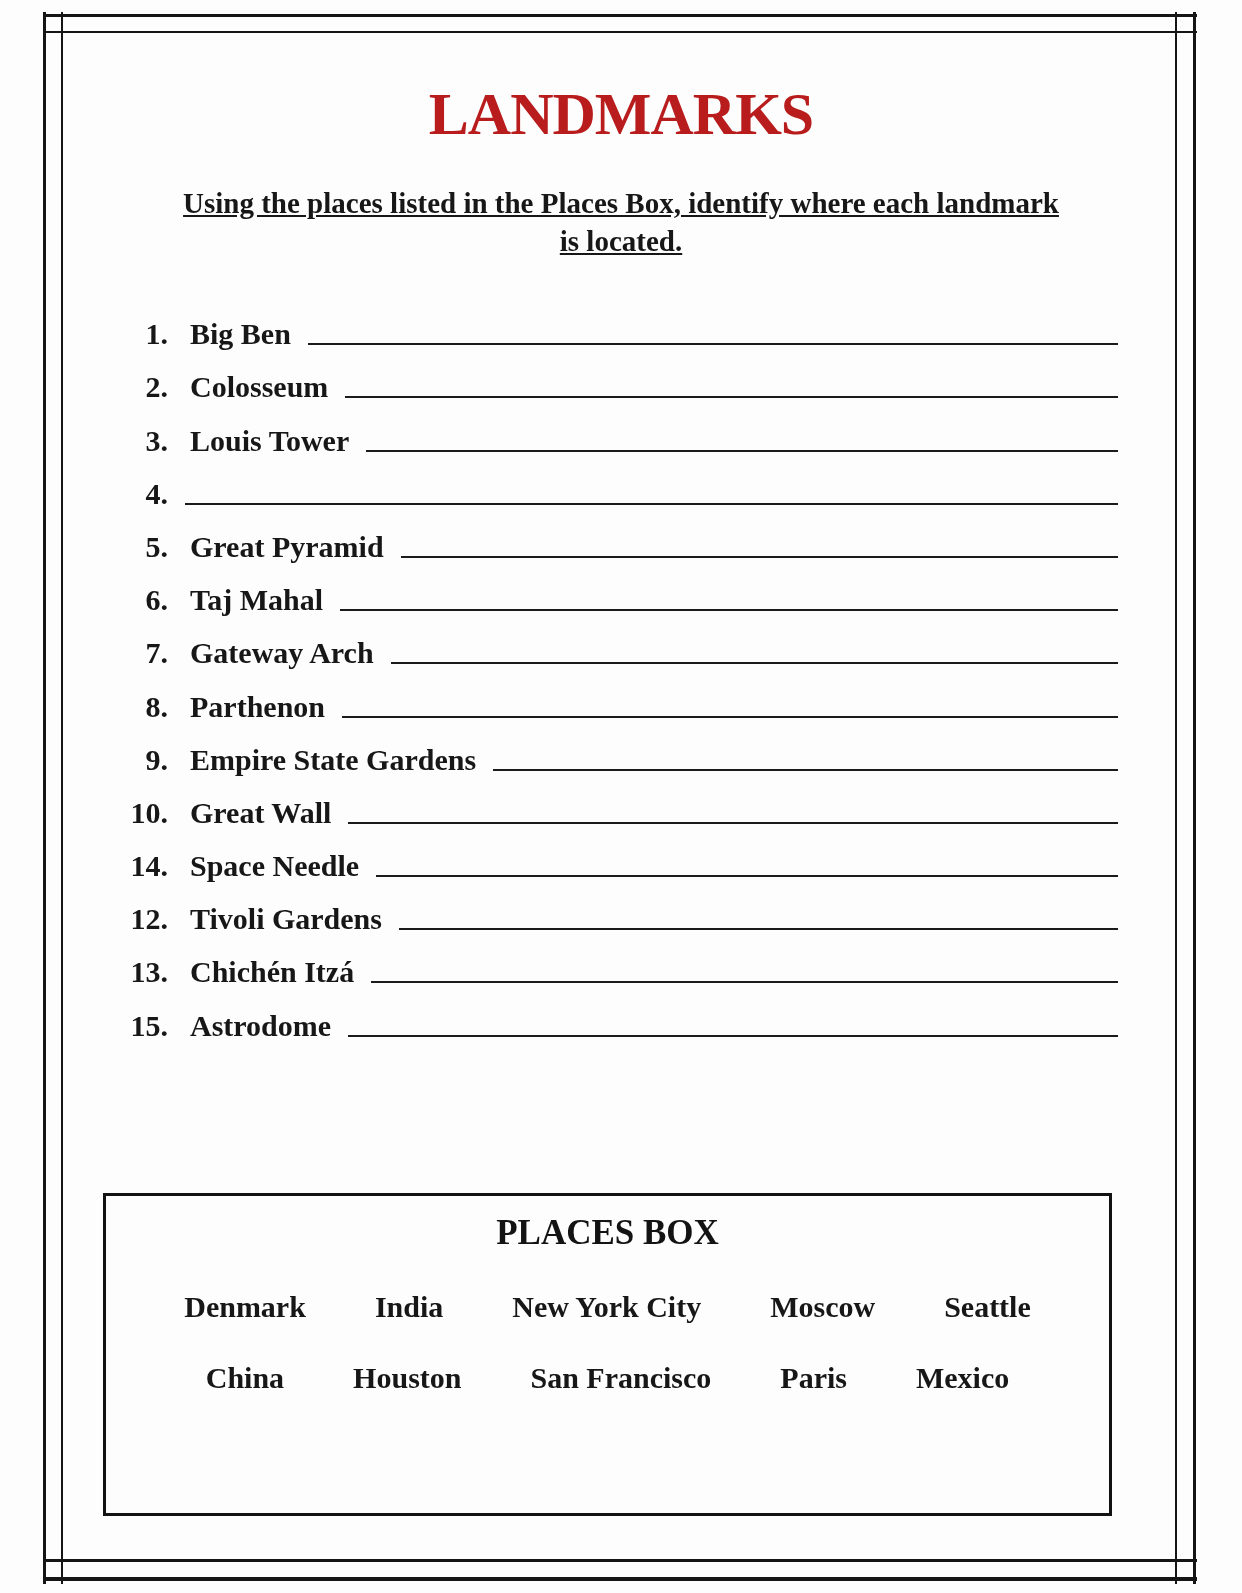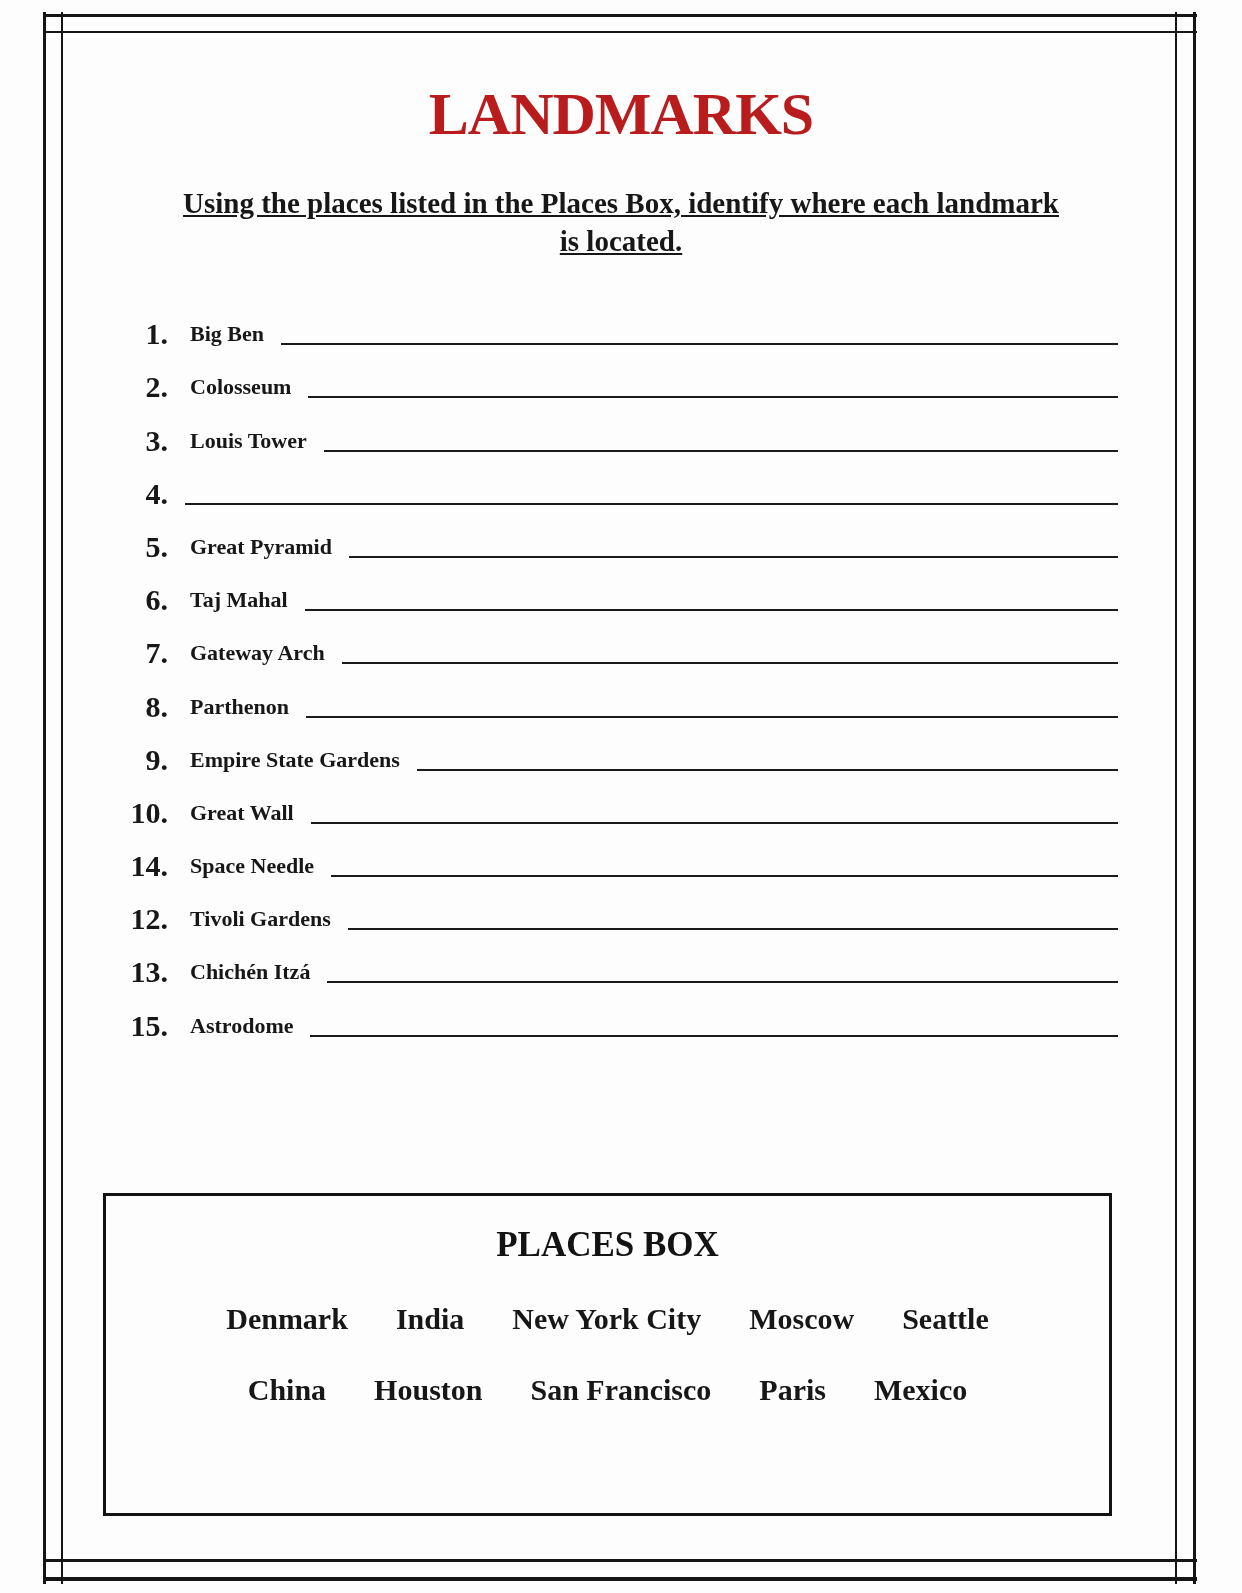--- a/index.html
+++ b/index.html
@@ -44,39 +44,39 @@
     position: absolute; top: 299px; left: 120px; width: 998px;
     margin: 0; padding: 0; list-style: none;
   }
   .row { display: flex; align-items: flex-end; height: 53.2px; }
   .num {
     flex: none; width: 48px; text-align: right;
     font-size: 30px; line-height: 36px;
   }
   .label {
     flex: none; margin-left: 22px; white-space: nowrap;
-    font-size: 22px; line-height: 36px;
+    font-size: 30px; line-height: 36px;
   }
   .blank {
     flex: 1; min-width: 40px; height: 0;
     margin-left: 17px; margin-bottom: 7px;
     border-bottom: 2.6px solid #1b1b1b;
     font-size: 26px; overflow: hidden;
   }
   .places-box {
     position: absolute; left: 103px; top: 1193px;
     width: 1009px; height: 323px;
     box-sizing: border-box;
     border: 3px solid #121212;
-    padding-top: 28px;
+    padding-top: 16px;
     overflow: hidden;
   }
   .pb-title { text-align: center; font-size: 35px; line-height: 42px; color: #131313; }
   .pb-row {
-    display: flex; justify-content: center; gap: 48px;
+    display: flex; justify-content: center; gap: 69px;
     margin-top: 35px; white-space: nowrap;
     font-size: 30px; line-height: 36px;
   }
 </style>
 </head>
 <body>
 
 <div class="page">
 
   <div class="bline b-h b-top-outer"></div>

